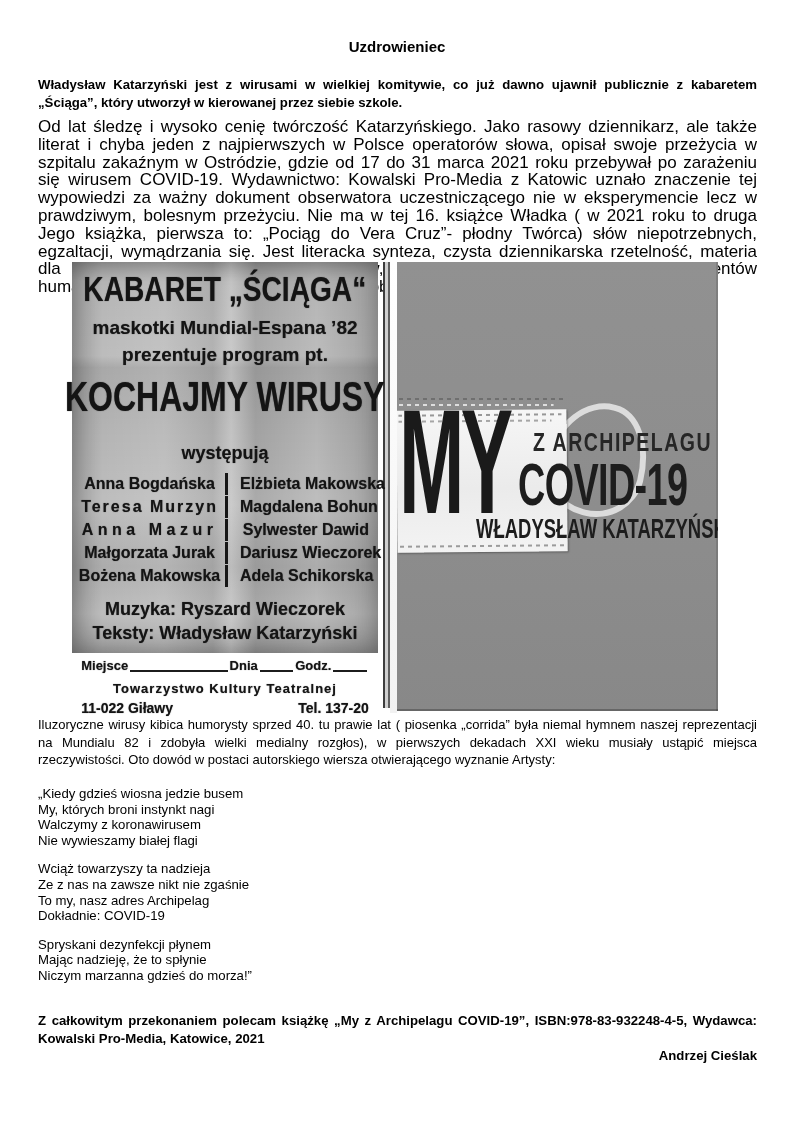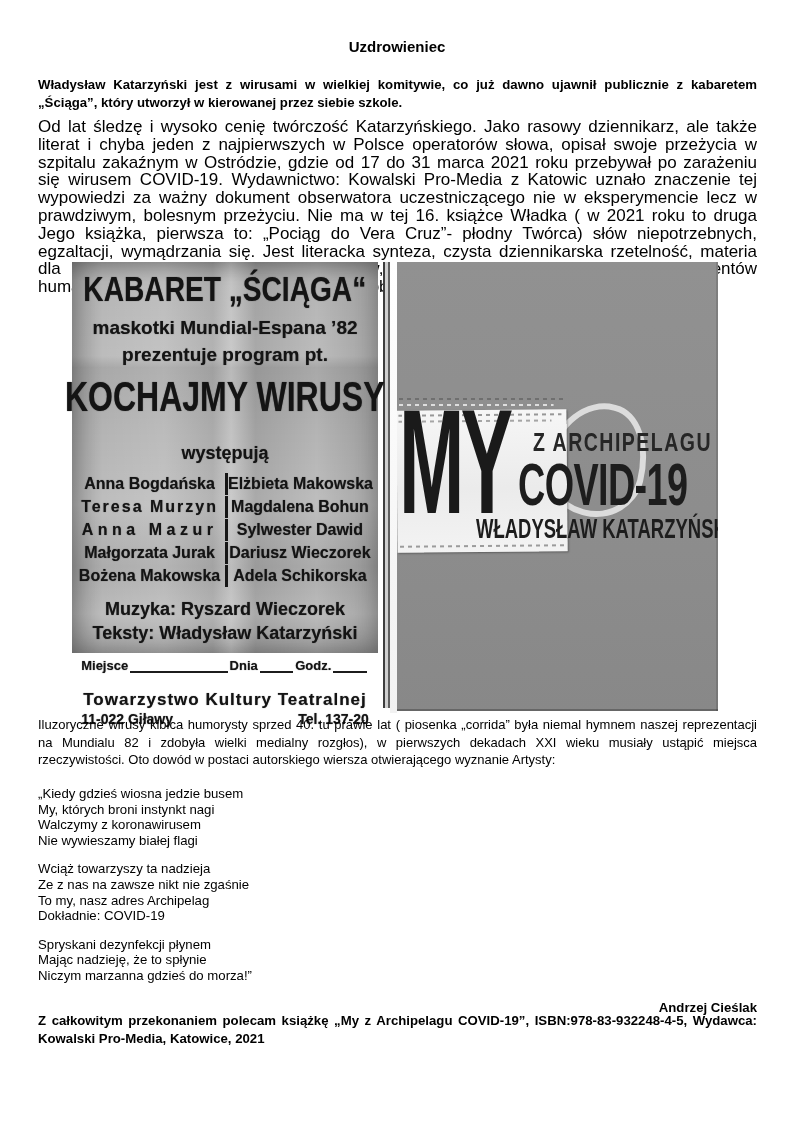--- a/index.html
+++ b/index.html
@@ -28,21 +28,21 @@
     font-size:13px; line-height:17.6px; text-align:justify;
   }
   .poem { top:786px; left:38px; width:500px; font-size:13.2px; }
   .poem .stanza { margin-bottom:13px; }
   .poem-line { line-height:15.6px; }
   .recommendation {
     top:1012px; left:38px; width:719px;
     font-size:13.2px; line-height:18px; font-weight:bold; text-align:justify;
   }
   .signature {
-    top:1000px; left:38px; width:719px; text-align:right;
+    top:1048px; left:38px; width:719px; text-align:right;
     font-size:13.2px; font-weight:bold;
   }
 
   
   .images-row { top:262px; left:72px; width:646px; height:451px; display:flex; }
 
   
   .poster {
     width:306px; height:391px; position:relative;
     display:flex; flex-direction:column; align-items:center;
@@ -57,29 +57,29 @@
   }
   .p-line1 { font-size:29px; line-height:34px; white-space:nowrap; transform:scale(.97,1.22); }
   .p-line2 { font-size:19px; line-height:20px; margin-top:12px; white-space:nowrap; }
   .p-line3 { font-size:19px; line-height:20px; margin-top:7px; }
   .p-title { font-size:33px; line-height:40px; margin-top:12px; white-space:nowrap; transform:scale(.97,1.28); }
   .p-cast-header { font-size:18px; line-height:20px; margin-top:26px; }
   .p-cast { width:96%; margin-top:9px; }
   .cast-row { display:flex; height:23px; align-items:center; }
   .cast-cell { width:50%; font-size:16px; line-height:22px; white-space:nowrap; overflow:visible; }
   .cast-left  { text-align:center; padding-right:4px; }
-  .cast-right { text-align:center; padding-left:0; border-left:3px solid #161616; }
+  .cast-right { text-align:center; padding-left:12px; border-left:3px solid #161616; }
   .cast-row:nth-child(2) .cast-left { letter-spacing:2px; }
   .cast-row:nth-child(3) .cast-left { letter-spacing:4.5px; }
   .p-music  { font-size:18px; line-height:20px; margin-top:12px; }
   .p-lyrics { font-size:18px; line-height:20px; margin-top:4px; }
-  .p-blanks { width:94%; margin-top:15px; display:flex; align-items:flex-end; font-size:13px; line-height:15px; }
+  .p-blanks { width:94%; margin-top:15px; display:flex; align-items:center; font-size:13px; line-height:15px; }
   .blank-fill { border-bottom:2px solid #1c1c1c; height:12px; margin:0 2px; }
   .bf-1 { flex:3.2; } .bf-2 { flex:1.1; } .bf-3 { flex:1.1; }
-  .p-org  { font-size:17px; line-height:21px; margin-top:16px; letter-spacing:1px; white-space:nowrap; }
+  .p-org  { font-size:13px; line-height:21px; margin-top:5px; letter-spacing:1px; white-space:nowrap; }
   .p-addr { width:94%; margin-top:1px; display:flex; justify-content:space-between; font-size:14px; line-height:17px;gap:28px; }
   .p-smudge { align-self:flex-start; margin:2px 0 0 10px; width:66px; height:4px; background:#4a4a4a; opacity:.75; }
 
   
   .img-gap1 { width:5px; }
   .spine { width:7px; height:446px; background:linear-gradient(90deg,#3d3d3d 0 2px,#cfcfcf 2px 5px,#5f5f5f 5px); }
   .img-gap2 { width:7px; background:linear-gradient(180deg,#fff, #f2f2f2); }
 
   
   .cover {

